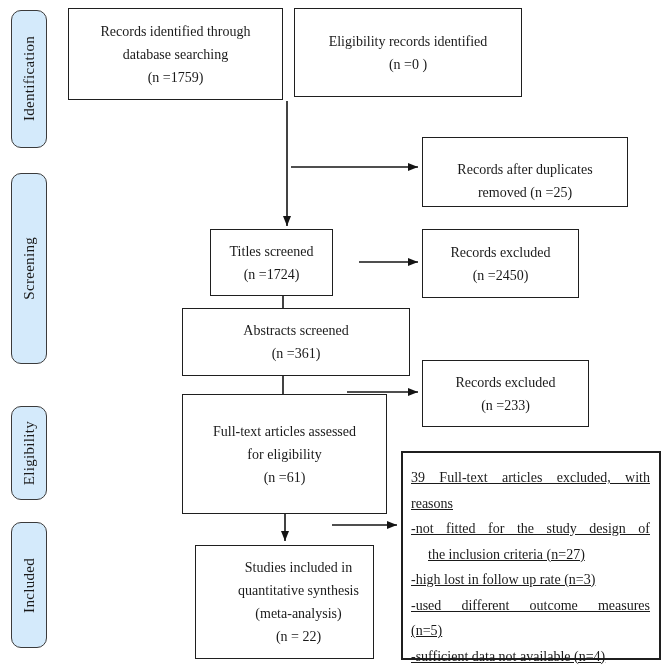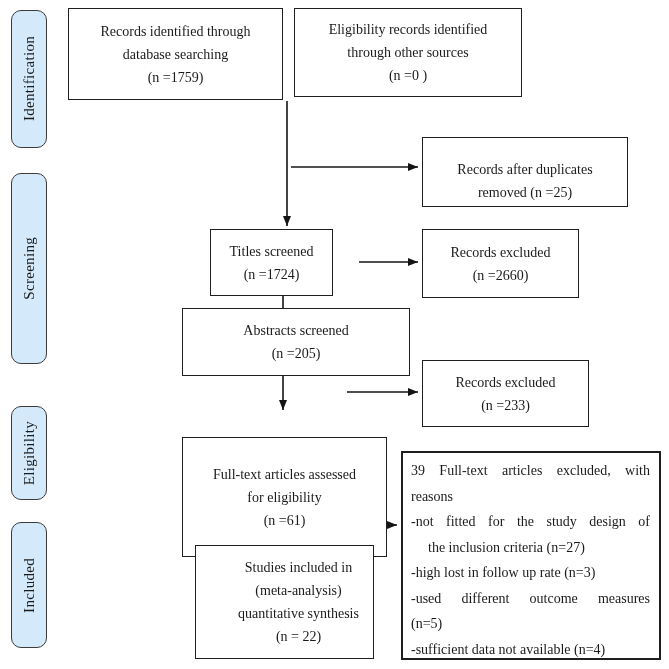--- a/index.html
+++ b/index.html
@@ -57,22 +57,23 @@
     font-size: 14px;
     line-height: 23px;
     z-index: 2;
     padding: 2px 4px;
   }
   
   .fbox.reasons {
     justify-content: flex-start;
     text-align: left;
     line-height: 25.5px;
-    padding: 5px 9px 5px 8px;
+    padding: 12px 9px 5px 8px;
     border-width: 2px;
+    text-decoration: underline;
   }
   .reasons .jline {
     text-align: justify;
     text-align-last: justify;
   }
   .reasons .indent {
     padding-left: 17px;
   }
 </style>
 </head>
@@ -110,59 +111,58 @@
   </div>
 
   <div class="fbox" style="left:68px; top:8px; width:215px; height:92px;">
     <div>Records identified through</div>
     <div>database searching</div>
     <div>(n =1759)</div>
   </div>
 
   <div class="fbox" style="left:294px; top:8px; width:228px; height:89px;">
     <div>Eligibility records identified</div>
-    <div>through other sources</div>
     <div>(n =0 )</div>
   </div>
 
   <div class="fbox" style="left:422px; top:137px; width:206px; height:70px;justify-content:flex-end;">
     <div>Records after duplicates</div>
     <div>removed (n =25)</div>
   </div>
 
   <div class="fbox" style="left:210px; top:229px; width:123px; height:67px;">
     <div>Titles screened</div>
     <div>(n =1724)</div>
   </div>
 
   <div class="fbox" style="left:422px; top:229px; width:157px; height:69px;">
     <div>Records excluded</div>
-    <div>(n =2660)</div>
+    <div>(n =2450)</div>
   </div>
 
   <div class="fbox" style="left:182px; top:308px; width:228px; height:68px;">
     <div>Abstracts screened</div>
-    <div>(n =205)</div>
+    <div>(n =361)</div>
   </div>
 
   <div class="fbox" style="left:422px; top:360px; width:167px; height:67px;">
     <div>Records excluded</div>
     <div>(n =233)</div>
   </div>
 
-  <div class="fbox" style="left:182px; top:437px; width:205px; height:120px;">
+  <div class="fbox" style="left:182px; top:394px; width:205px; height:120px;">
     <div>Full-text articles assessed</div>
     <div>for eligibility</div>
     <div>(n =61)</div>
   </div>
 
   <div class="fbox" style="left:195px; top:545px; width:179px; height:114px;padding-left:32px;">
     <div>Studies included in</div>
+    <div>quantitative synthesis</div>
     <div>(meta-analysis)</div>
-    <div>quantitative synthesis</div>
     <div>(n = 22)</div>
   </div>
 
   <div class="fbox reasons" style="left:401px; top:451px; width:260px; height:209px;">
     <div class="jline">39 Full-text articles excluded, with</div>
     <div>reasons</div>
     <div class="jline">-not fitted for the study design of</div>
     <div class="indent">the inclusion criteria (n=27)</div>
     <div>-high lost in follow up rate (n=3)</div>
     <div class="jline">-used different outcome measures</div>

